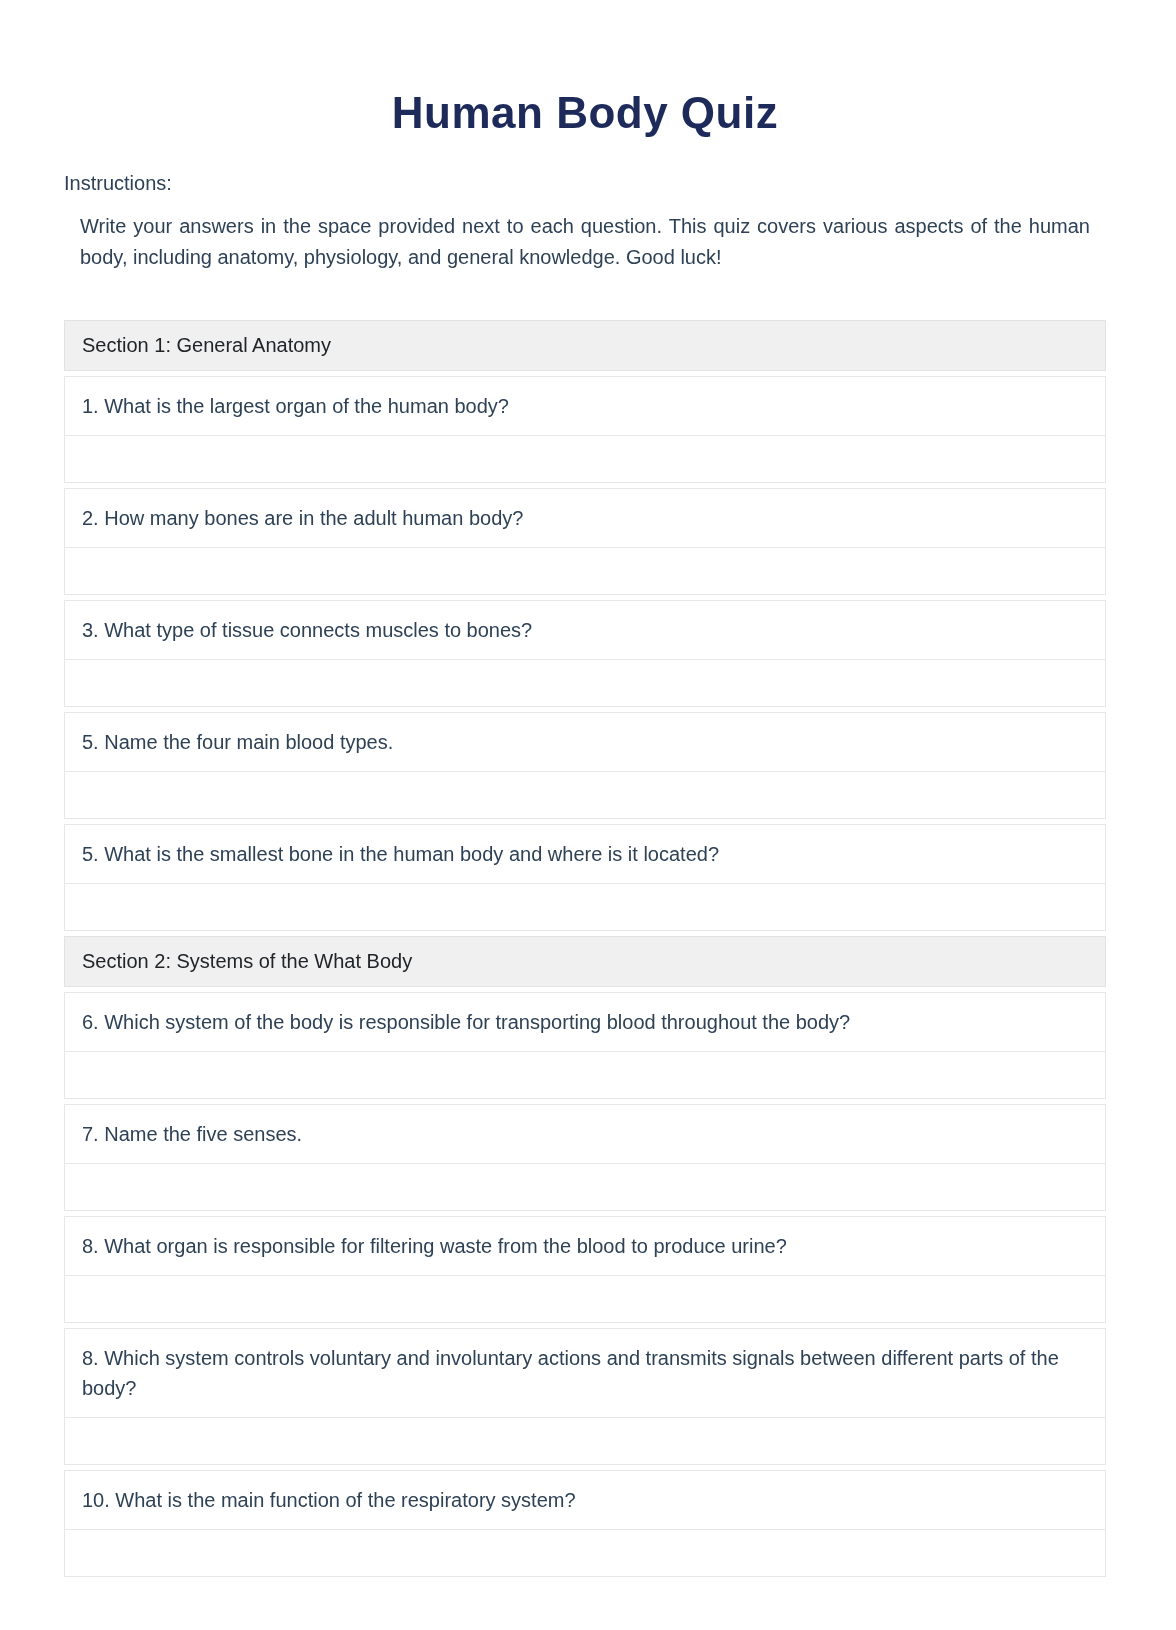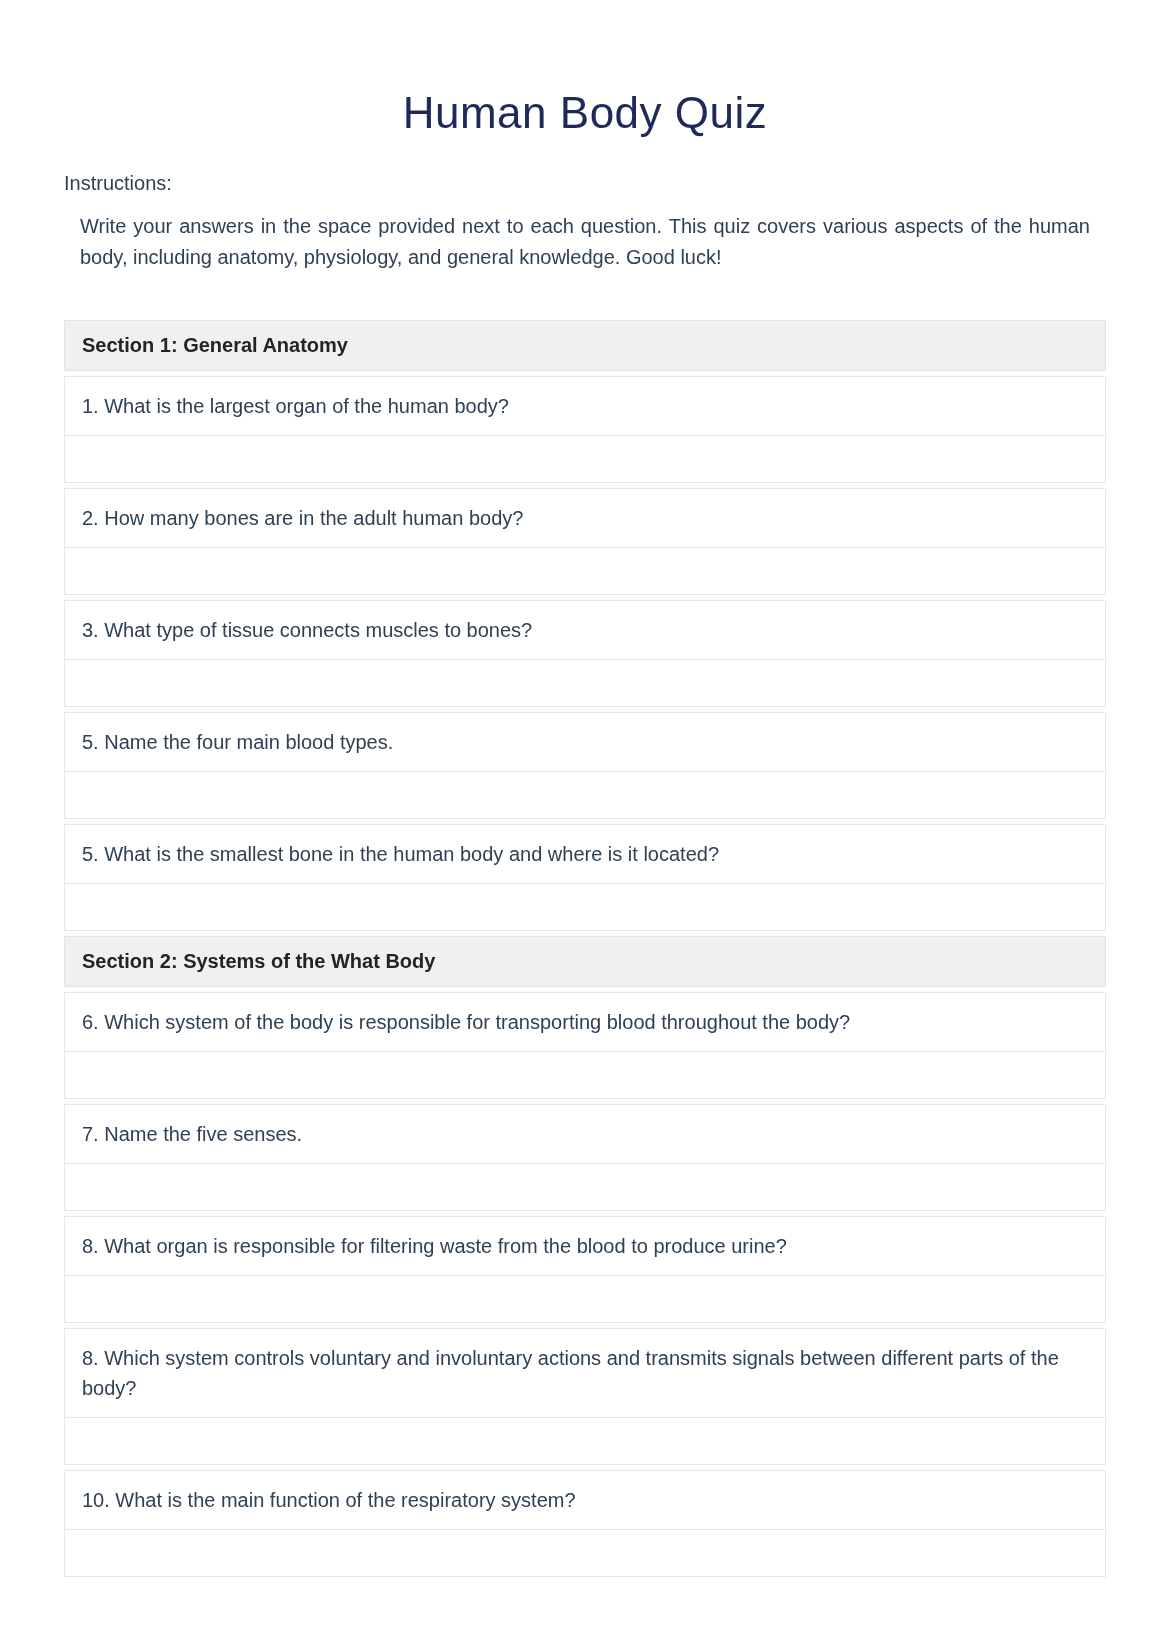--- a/index.html
+++ b/index.html
@@ -21,21 +21,21 @@
     width: 1176px;
     height: 1630px;
     background: var(--page-bg);
     padding: 88px 70px 0 64px;
     overflow: hidden;
   }
   .doc-title {
     margin: 0 0 34px 0;
     text-align: center;
     font-size: 44px;
-    font-weight: normal;
+    font-weight: bold;
     color: var(--title-color);
     letter-spacing: 0.5px;
   }
   .instructions-label {
     font-size: 20px;
     font-weight: normal;
     color: var(--body-text);
     margin-bottom: 9px;
   }
   .instructions-text {
@@ -46,21 +46,21 @@
     color: var(--body-text);
   }
   .quiz {
     margin-top: 47px;
   }
   .section-header {
     background: var(--section-header-bg);
     border: 1px solid #e2e2e2;
     padding: 13px 17px;
     font-size: 20px;
-    font-weight: bold;
+    font-weight: normal;
     color: var(--section-header-text);
     margin-bottom: 5px;
   }
   .qa-block {
     border: 1px solid var(--border);
     margin-bottom: 5px;
     background: #ffffff;
   }
   .question-row {
     padding: 14px 17px;

